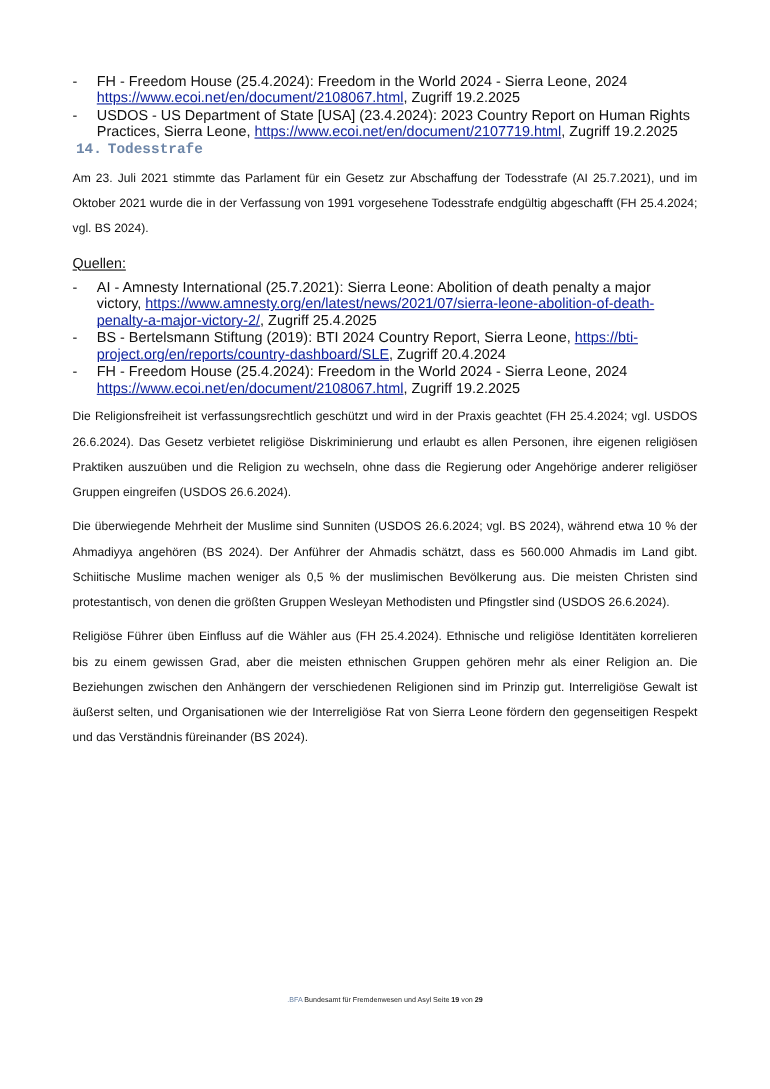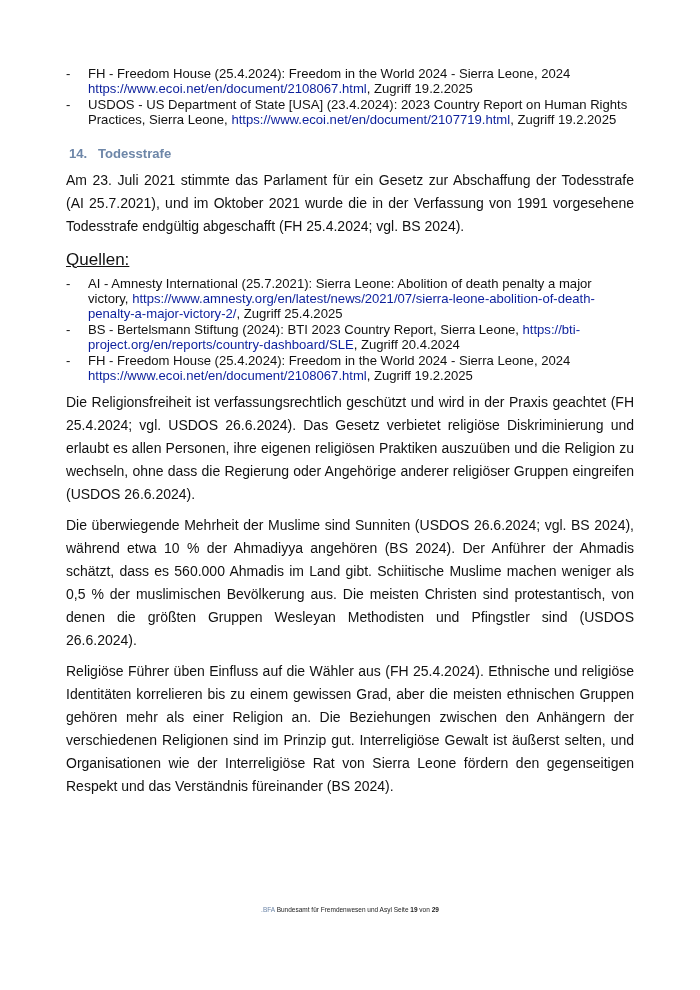--- a/index.html
+++ b/index.html
@@ -2,61 +2,61 @@
 <html><head>
   <meta charset="utf-8">
   <style>
     html, body { margin: 0; padding: 0; background: #ffffff; }
     body { width: 700px; height: 990px; position: relative; overflow: hidden;
       font-family: "Liberation Sans", sans-serif; color: #111; }
     .page { position: absolute; left: 66px; top: 66px; width: 568px; }
     .src-list { list-style: none; margin: 0; padding: 0; font-size: 13.1px; line-height: 15.4px; }
     .src-list li { position: relative; padding-left: 22px; }
     .src-list li .dash { position: absolute; left: 0; top: 0; }
-    a.link { color: #1a0dab; color: #0b1f9c; }
+    a.link { color: #1a0dab; color: #0b1f9c; text-decoration: underline; }
     .heading { color: #6d86a8; font-weight: bold; font-size: 13.1px; margin: 0; padding-left: 3px; }
     .heading .num { display: inline-block; width: 29px; }
-    .para { font-size: 14px; line-height: 23px; text-align: justify; margin: 0; }
-    .quellen { font-size: 17px; text-decoration: underline; margin: 0; }
+    .para { font-size: 11px; line-height: 23px; text-align: justify; margin: 0; }
+    .quellen { font-size: 13px; text-decoration: underline; margin: 0; }
     .footer { position: absolute; left: 0; width: 700px; top: 906px; text-align: center; font-size: 6.5px; color: #222; }
     .footer .brand { color: #6d86a8; }
     .footer b { font-weight: bold; }
   </style>
 </head>
 <body>
 
 <div class="page">
 
   <ul class="src-list">
     <li>
       <span class="dash">-</span>
       <span>FH - Freedom House (25.4.2024): Freedom in the World 2024 - Sierra Leone, 2024 </span><a class="link">https://www.ecoi.net/en/document/2108067.html</a><span>, Zugriff 19.2.2025</span>
     </li>
     <li>
       <span class="dash">-</span>
       <span>USDOS - US Department of State [USA] (23.4.2024): 2023 Country Report on Human Rights Practices, Sierra Leone, </span><a class="link">https://www.ecoi.net/en/document/2107719.html</a><span>, Zugriff 19.2.2025</span>
     </li>
   </ul>
 
-  <h2 class="heading" style="margin-top:18px;">
+  <h2 class="heading" style="margin-top:0;font-family:Liberation Mono, monospace;">
     <span class="num">14.</span><span>Todesstrafe</span>
   </h2>
 
   <p class="para" style="margin-top:8px;">Am 23. Juli 2021 stimmte das Parlament für ein Gesetz zur Abschaffung der Todesstrafe (AI 25.7.2021), und im Oktober 2021 wurde die in der Verfassung von 1991 vorgesehene Todesstrafe endgültig abgeschafft (FH 25.4.2024; vgl. BS 2024).</p>
 
   <p class="quellen" style="margin-top:12px;">Quellen:</p>
 
   <ul class="src-list" style="margin-top:6px;">
     <li>
       <span class="dash">-</span>
       <span>AI - Amnesty International (25.7.2021): Sierra Leone: Abolition of death penalty a major victory, </span><a class="link">https://www.amnesty.org/en/latest/news/2021/07/sierra-leone-abolition-of-death-penalty-a-major-victory-2/</a><span>, Zugriff 25.4.2025</span>
     </li>
     <li>
       <span class="dash">-</span>
-      <span>BS - Bertelsmann Stiftung (2024): BTI 2023 Country Report, Sierra Leone, </span><a class="link">https://bti-project.org/en/reports/country-dashboard/SLE</a><span>, Zugriff 20.4.2024</span>
+      <span>BS - Bertelsmann Stiftung (2019): BTI 2024 Country Report, Sierra Leone, </span><a class="link">https://bti-project.org/en/reports/country-dashboard/SLE</a><span>, Zugriff 20.4.2024</span>
     </li>
     <li>
       <span class="dash">-</span>
       <span>FH - Freedom House (25.4.2024): Freedom in the World 2024 - Sierra Leone, 2024 </span><a class="link">https://www.ecoi.net/en/document/2108067.html</a><span>, Zugriff 19.2.2025</span>
     </li>
   </ul>
 
 
   <p class="para" style="margin-top:8px;">Die Religionsfreiheit ist verfassungsrechtlich geschützt und wird in der Praxis geachtet (FH 25.4.2024; vgl. USDOS 26.6.2024). Das Gesetz verbietet religiöse Diskriminierung und erlaubt es allen Personen, ihre eigenen religiösen Praktiken auszuüben und die Religion zu wechseln, ohne dass die Regierung oder Angehörige anderer religiöser Gruppen eingreifen (USDOS 26.6.2024).</p>
   <p class="para" style="margin-top:8px;">Die überwiegende Mehrheit der Muslime sind Sunniten (USDOS 26.6.2024; vgl. BS 2024), während etwa 10 % der Ahmadiyya angehören (BS 2024). Der Anführer der Ahmadis schätzt, dass es 560.000 Ahmadis im Land gibt. Schiitische Muslime machen weniger als 0,5 % der muslimischen Bevölkerung aus. Die meisten Christen sind protestantisch, von denen die größten Gruppen Wesleyan Methodisten und Pfingstler sind (USDOS 26.6.2024).</p>

